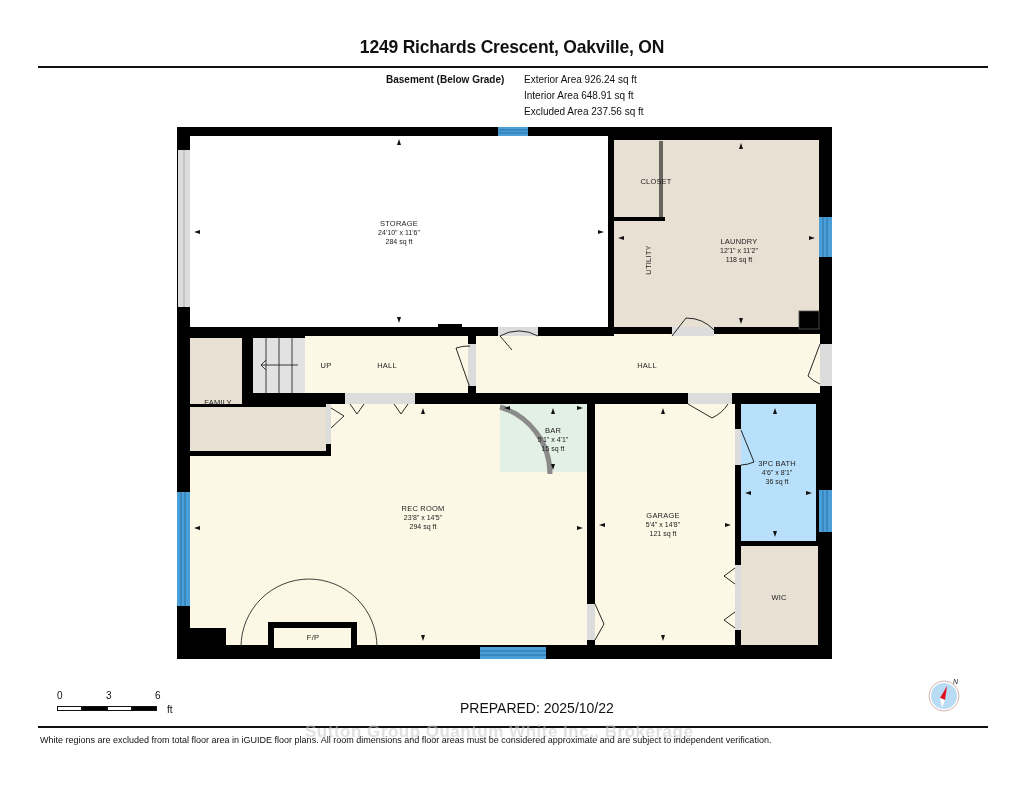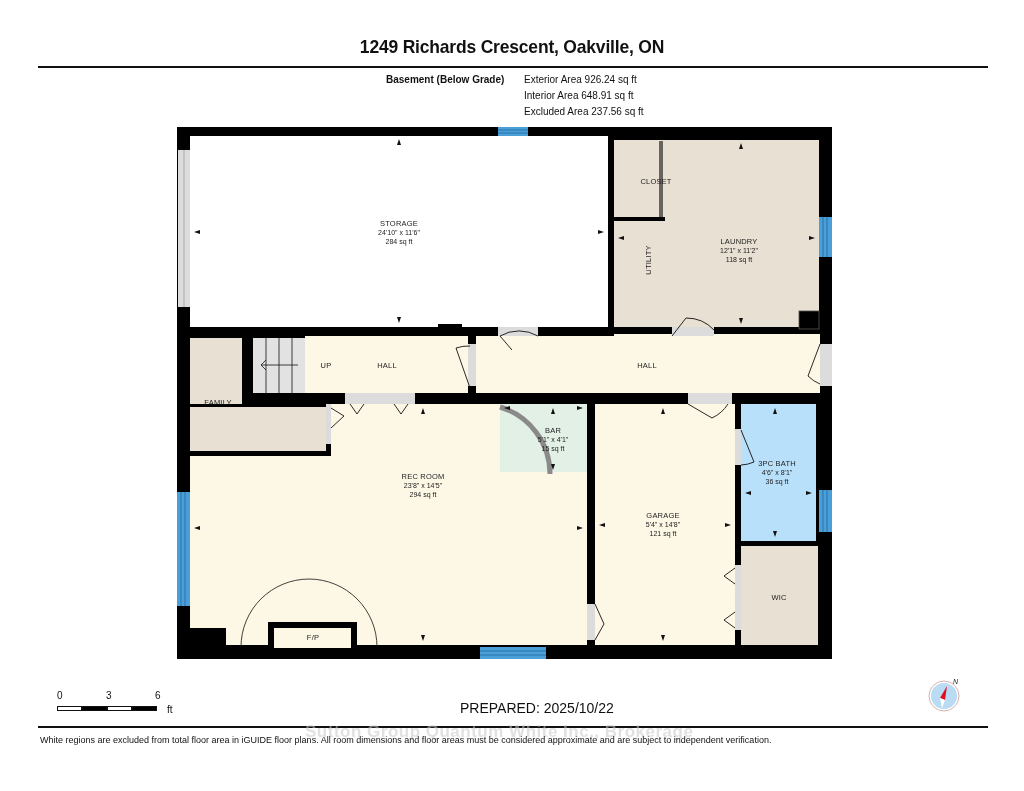--- a/index.html
+++ b/index.html
@@ -190,21 +190,21 @@
   <div class="nm">HALL</div>
 </div>
 <div class="room-label" style="left:647px; top:361px;">
   <div class="nm">HALL</div>
 </div>
 <div class="room-label" style="left:553px; top:426px;">
   <div class="nm">BAR</div>
   <div>5'1" x 4'1"</div>
   <div>15 sq ft</div>
 </div>
-<div class="room-label" style="left:423px; top:472px;text-align:center;">
+<div class="room-label" style="left:423px; top:504px;text-align:center;">
   <div class="nm">REC ROOM</div>
   <div>23'8" x 14'5"</div>
   <div>294 sq ft</div>
 </div>
 <div class="room-label" style="left:663px; top:511px;">
   <div class="nm">GARAGE</div>
   <div>5'4" x 14'8"</div>
   <div>121 sq ft</div>
 </div>
 <div class="room-label" style="left:777px; top:459px;">

